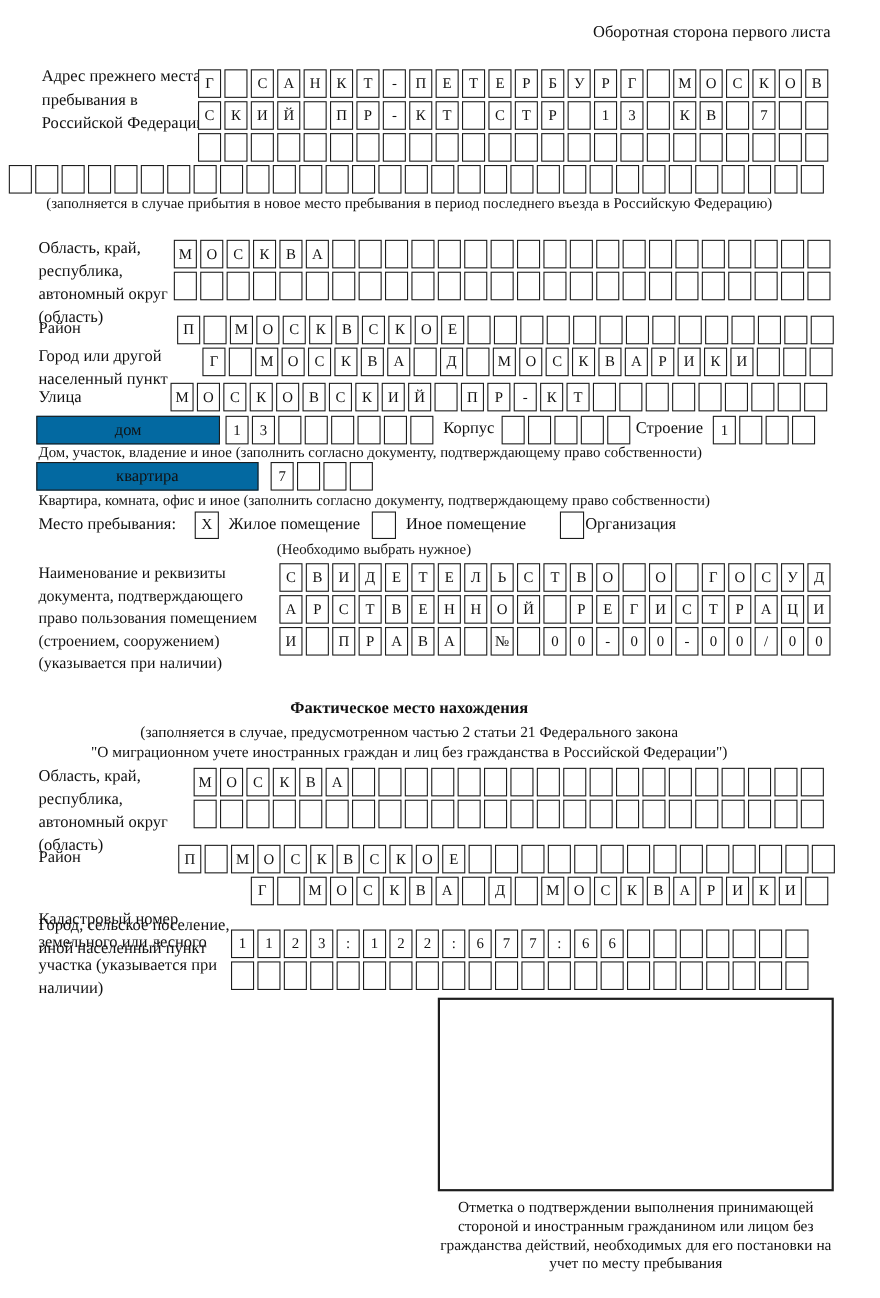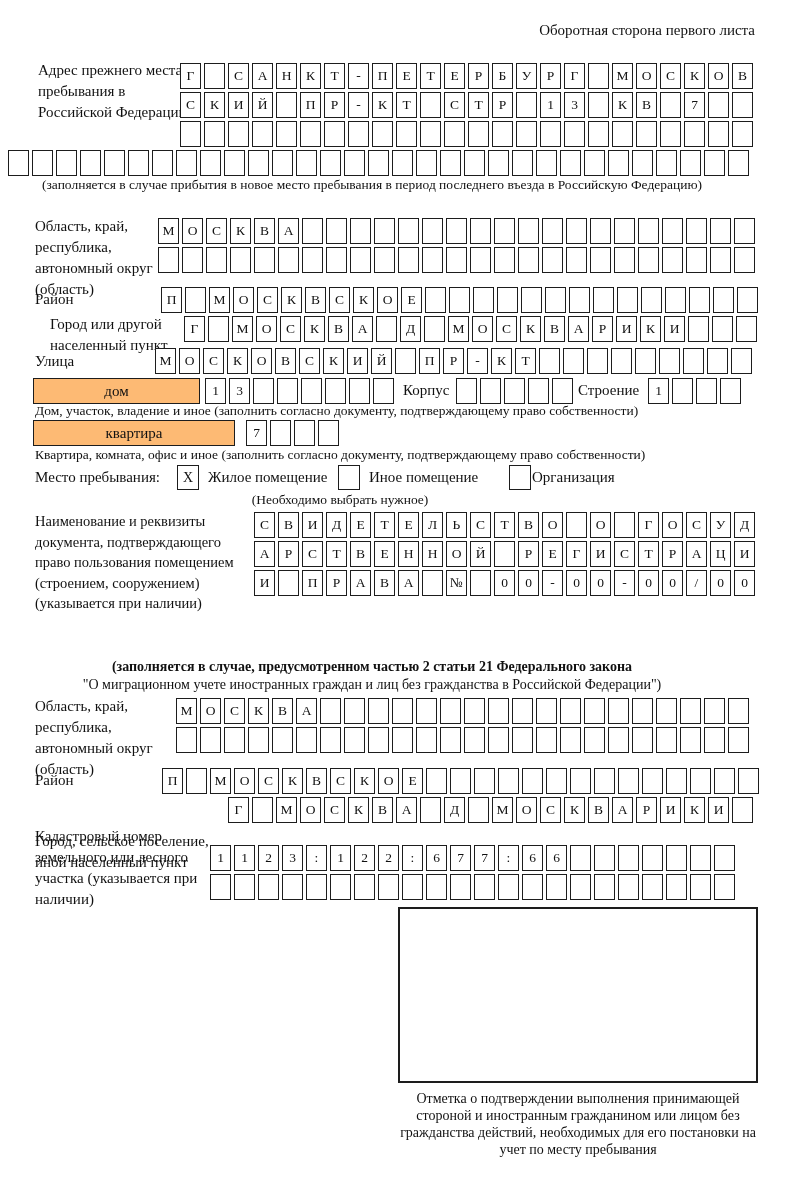--- a/index.html
+++ b/index.html
@@ -14,21 +14,21 @@
   .center{text-align:center;width:744px;left:0;}
   .bold{font-weight:bold;}
   .cellrow{display:flex;gap:3px;}
   .cell{
     box-sizing:border-box;width:21px;height:26px;flex:0 0 21px;
     border:1.8px solid #1d1d1d;display:inline-flex;align-items:center;justify-content:center;
     font-size:13.5px;font-family:"Liberation Serif","DejaVu Serif",serif;color:#111;background:#fff;
   }
   .widebox{
     box-sizing:border-box;border:1.8px solid #1d1d1d;height:26px;
-    display:flex;align-items:center;justify-content:center;font-size:15px;background:#fdba74;
+    display:flex;align-items:center;justify-content:center;font-size:15px;background:#0369a1;
   }
   .chkbox{
     box-sizing:border-box;width:22px;height:25px;border:1.8px solid #1d1d1d;
     display:inline-flex;align-items:center;justify-content:center;font-size:14px;background:#fff;
   }
   .bigbox{box-sizing:border-box;border:2px solid #1d1d1d;background:#fff;}
   .note-multi{font-size:14px;line-height:17px;text-align:center;}
 </style>
 </head>
 <body>
@@ -230,21 +230,21 @@
       <span class="cell"></span>
       <span class="cell"></span>
       <span class="cell"></span>
       <span class="cell"></span>
       <span class="cell"></span>
       <span class="cell"></span>
       <span class="cell"></span>
       <span class="cell"></span>
     </div>
 
-  <div class="abs lbl" style="left:35px;top:314px;width:150px;margin-left:15px;">Город или другой населенный пункт</div>
+  <div class="abs lbl" style="left:35px;top:314px;width:150px;">Город или другой населенный пункт</div>
   <div class="abs cellrow" style="left:184px;top:316px;">
       <span class="cell">Г</span>
       <span class="cell"></span>
       <span class="cell">М</span>
       <span class="cell">О</span>
       <span class="cell">С</span>
       <span class="cell">К</span>
       <span class="cell">В</span>
       <span class="cell">А</span>
       <span class="cell"></span>
@@ -404,21 +404,22 @@
       <span class="cell">0</span>
       <span class="cell">0</span>
       <span class="cell">-</span>
       <span class="cell">0</span>
       <span class="cell">0</span>
       <span class="cell">/</span>
       <span class="cell">0</span>
       <span class="cell">0</span>
     </div>
 
-  <div class="abs center" style="top:659px;font-size:14px;font-weight:bold;">(заполняется в случае, предусмотренном частью 2 статьи 21 Федерального закона</div>
+  <div class="abs center bold" style="top:636px;font-size:15px;">Фактическое место нахождения</div>
+  <div class="abs center" style="top:659px;font-size:14px;">(заполняется в случае, предусмотренном частью 2 статьи 21 Федерального закона</div>
   <div class="abs center" style="top:677px;font-size:14px;">"О миграционном учете иностранных граждан и лиц без гражданства в Российской Федерации")</div>
 
   <div class="abs lbl" style="left:35px;top:696px;width:140px;">Область, край, республика, автономный округ (область)</div>
   <div class="abs cellrow" style="left:176px;top:698px;">
       <span class="cell">М</span>
       <span class="cell">О</span>
       <span class="cell">С</span>
       <span class="cell">К</span>
       <span class="cell">В</span>
       <span class="cell">А</span>

